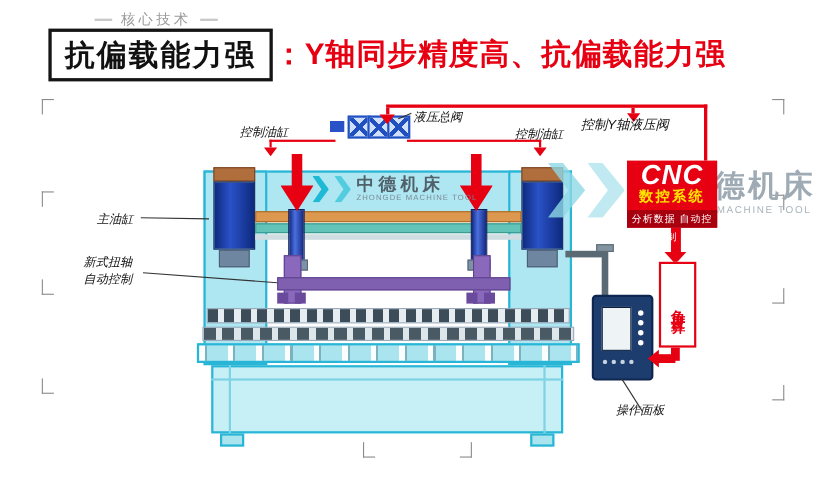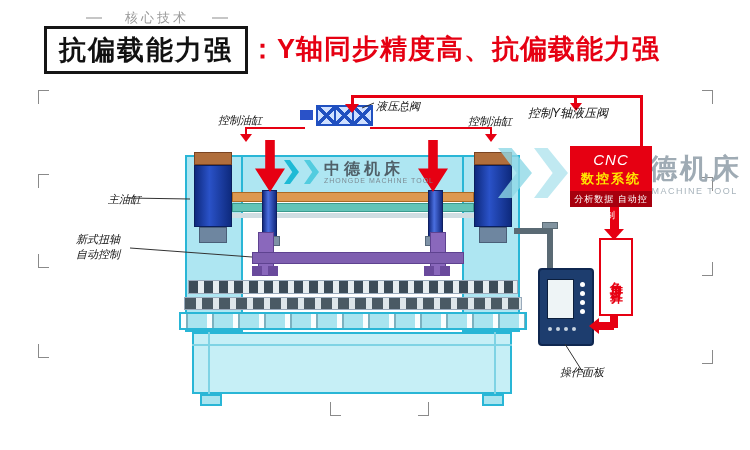--- a/index.html
+++ b/index.html
@@ -1,20 +1,20 @@
 <!DOCTYPE html>
 <html><head>
 <meta charset="utf-8">
 <style>
   html,body{margin:0;padding:0;background:#fff;}
   .canvas{position:relative;width:750px;height:450px;background:#ffffff;overflow:hidden;
           font-family:"Liberation Sans","DejaVu Sans",sans-serif;color:#111;}
   .abs{position:absolute;box-sizing:border-box;}
   
-  .badge-row{position:absolute;left:86px;top:9px;display:flex;align-items:center;gap:23px;
+  .badge-row{position:absolute;left:86px;top:9px;display:flex;align-items:center;gap:8px;
              color:#9a9a9a;font-size:13px;letter-spacing:3px;}
   .badge-line{width:16px;border-top:2px solid #c6c6c6;height:0;}
   .title-box{position:absolute;left:44px;top:26px;border:3px solid #151515;background:#fff;
              padding:3px 12px;font-size:27px;font-weight:bold;letter-spacing:2px;color:#111;}
   .title-sub{position:absolute;left:249px;top:31px;font-size:27px;font-weight:bold;
              color:#e60012;letter-spacing:1px;white-space:nowrap;}
   
   .lbl{position:absolute;font-size:11px;color:#111;white-space:nowrap;z-index:4;font-style:italic;}
   
   .rl{position:absolute;background:#e60012;z-index:3;}
@@ -25,21 +25,21 @@
   .mk-tr{border-top:1px solid #8a8a8a;border-right:1px solid #8a8a8a;}
   .mk-bl{border-bottom:1px solid #8a8a8a;border-left:1px solid #8a8a8a;}
   .mk-br{border-bottom:1px solid #8a8a8a;border-right:1px solid #8a8a8a;}
   
   #machine{position:absolute;left:182px;top:140px;width:342px;height:272px;z-index:1;}
   .m{position:absolute;box-sizing:border-box;}
   .cyan{background:#aee6f2;border:2px solid #29b6d6;}
   
   #cnc{position:absolute;left:570px;top:146px;width:82px;height:61px;background:#e60012;
        color:#fff;text-align:center;z-index:5;}
-  .cnc-name{font-size:15px;font-weight:normal;font-style:italic;line-height:23px;margin-top:2px;letter-spacing:1px;}
+  .cnc-name{font-size:25px;font-weight:bold;font-style:italic;line-height:23px;margin-top:2px;letter-spacing:1px;}
   .cnc-sys{font-size:13px;font-weight:bold;color:#ffe600;line-height:15px;letter-spacing:2px;}
   .cnc-cap{position:absolute;bottom:0;left:0;right:0;height:16px;background:#a7000e;
            font-size:9px;line-height:16px;letter-spacing:1px;color:#fff;}
   
   #angle{position:absolute;left:599px;top:238px;width:30px;height:74px;border:2px solid #e60012;
          background:#fff;display:flex;align-items:center;justify-content:center;z-index:4;}
   .angle-text{writing-mode:vertical-rl;font-size:13px;font-weight:bold;color:#e60012;letter-spacing:3px;}
   
   #panel{position:absolute;left:538px;top:268px;width:52px;height:74px;background:#1d3d6e;
          border:2px solid #0f2750;border-radius:4px;z-index:2;}
@@ -192,21 +192,21 @@
 
   <div class="chev" style="left:498px;top:148px;width:34px;height:50px;background:#8fd8e6;z-index:1;opacity:.8;"></div>
   <div class="chev" style="left:534px;top:148px;width:34px;height:50px;background:#b0e4ee;z-index:1;opacity:.8;"></div>
   <div class="wm-cn-b">中德机床</div>
   <div class="wm-en-b">ZHONGDE MACHINE TOOL</div>
 
   <div class="lbl" style="left:218px;top:113px;">控制油缸</div>
   <div class="lbl" style="left:376px;top:99px;">液压总阀</div>
   <div class="lbl" style="left:468px;top:114px;">控制油缸</div>
   <div class="lbl" style="left:528px;top:105px;font-size:12px;">控制Y轴液压阀</div>
-  <div class="lbl" style="left:88px;top:192px;margin-left:20px;">主油缸</div>
+  <div class="lbl" style="left:88px;top:192px;">主油缸</div>
   <div class="lbl" style="left:76px;top:232px;line-height:15px;">
     <div>新式扭轴</div>
     <div>自动控制</div>
   </div>
   <div class="lbl" style="left:560px;top:365px;">操作面板</div>
 
   <svg class="overlay" width="750" height="450">
     <line x1="128" y1="198" x2="190" y2="199" stroke="#333" stroke-width="1"></line>
     <line x1="130" y1="248" x2="252" y2="257" stroke="#333" stroke-width="1"></line>
     <line x1="565" y1="344" x2="584" y2="374" stroke="#333" stroke-width="1"></line>

